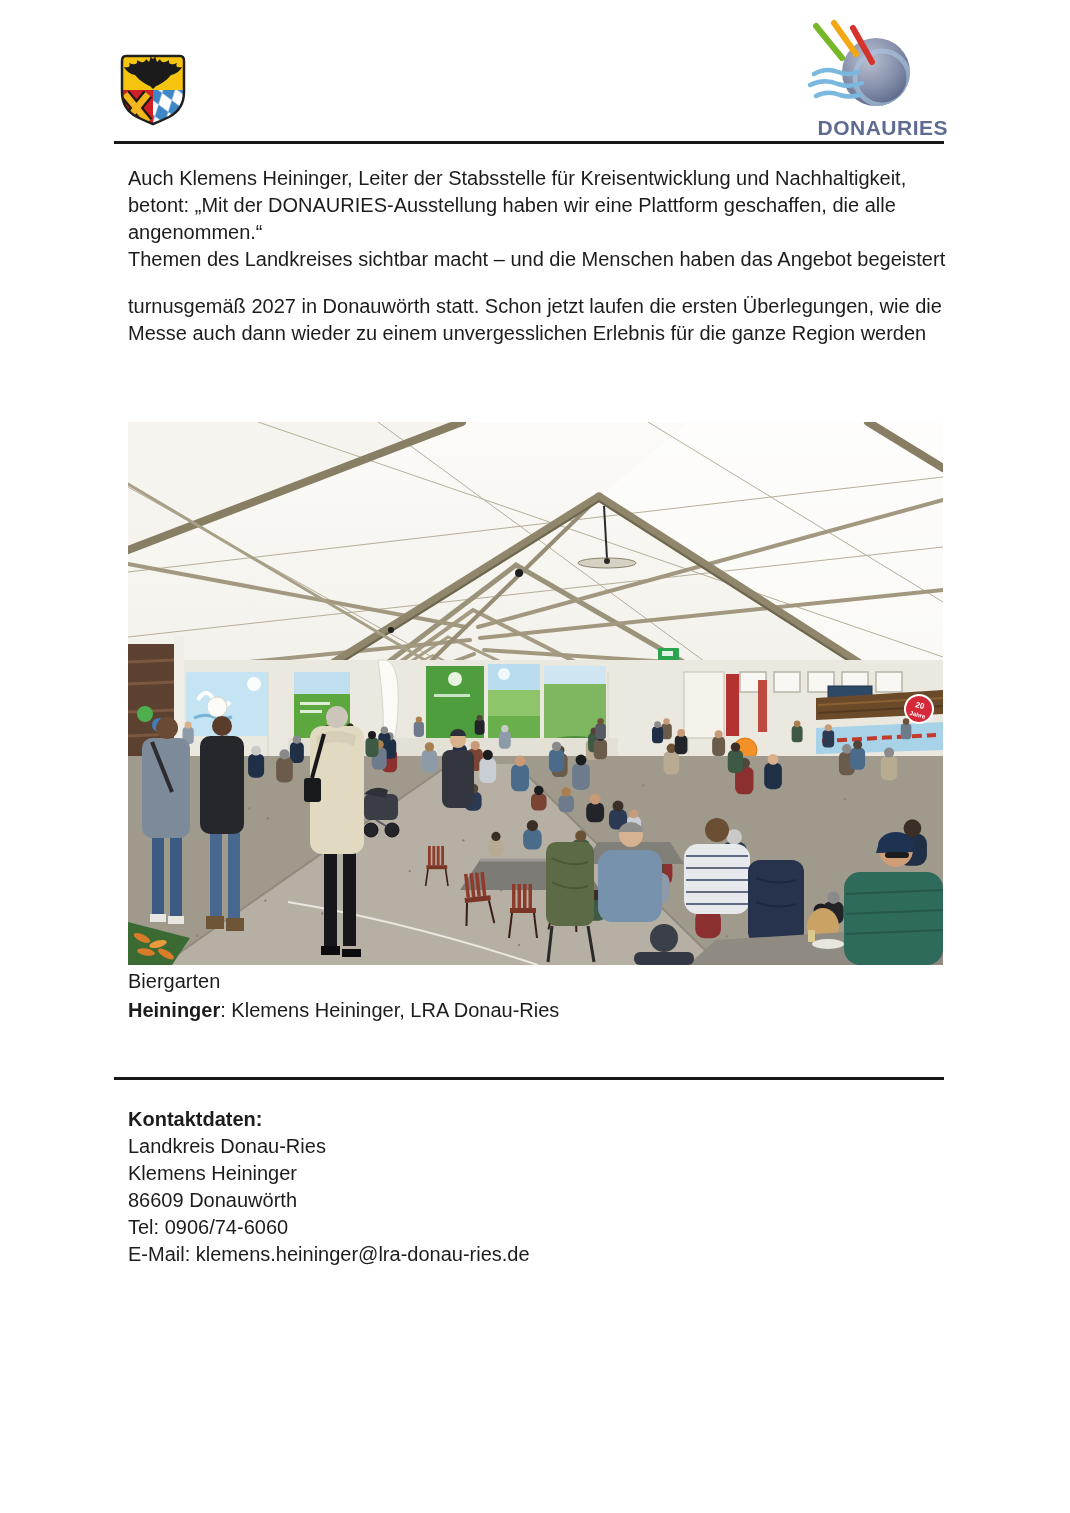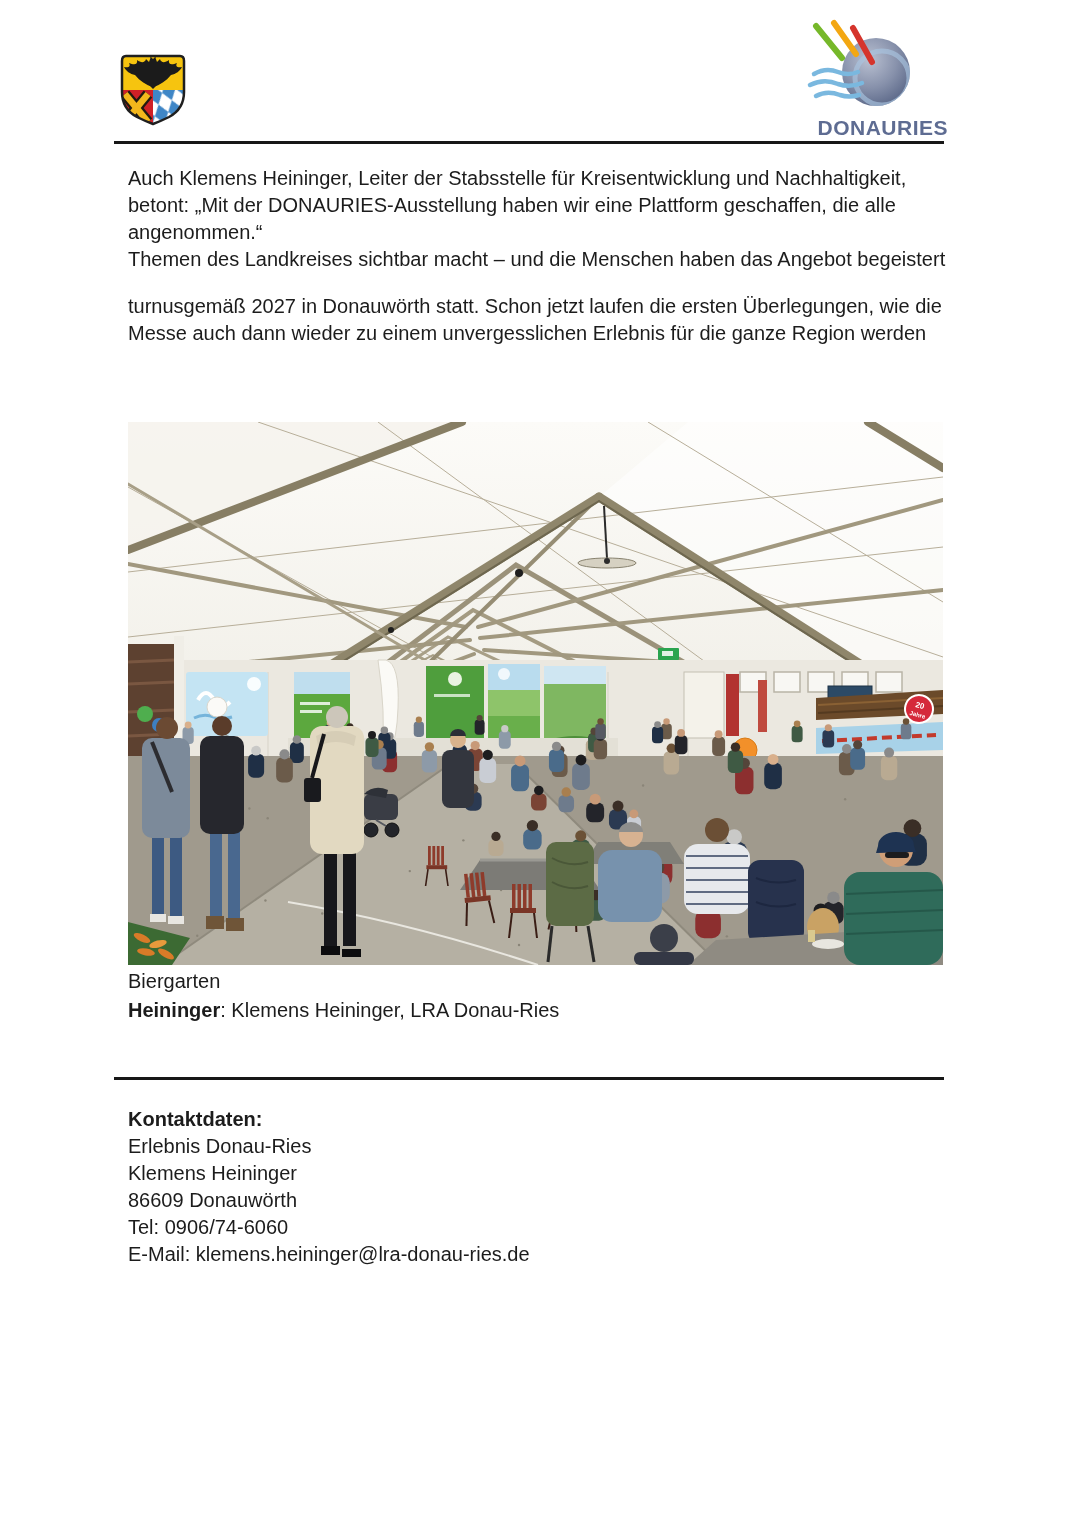--- a/index.html
+++ b/index.html
@@ -674,18 +674,18 @@
 
 <div class="para cap" style="top:967px">
   <div class="tline">Biergarten</div>
   <div class="tline"><b>Heininger</b><span>: Klemens Heininger, LRA Donau-Ries</span></div>
 </div>
 
 <div class="rule" style="top:1077px"></div>
 
 <div class="contact">
   <div class="tline head">Kontaktdaten:</div>
-  <div class="tline">Erlebnis Donau-Ries</div>
+  <div class="tline">Landkreis Donau-Ries</div>
   <div class="tline">Klemens Heininger</div>
   <div class="tline">86609 Donauwörth</div>
   <div class="tline">Tel: 0906/74-6060</div>
   <div class="tline">E-Mail: klemens.heininger@lra-donau-ries.de</div>
 </div>
 
 </body></html>

